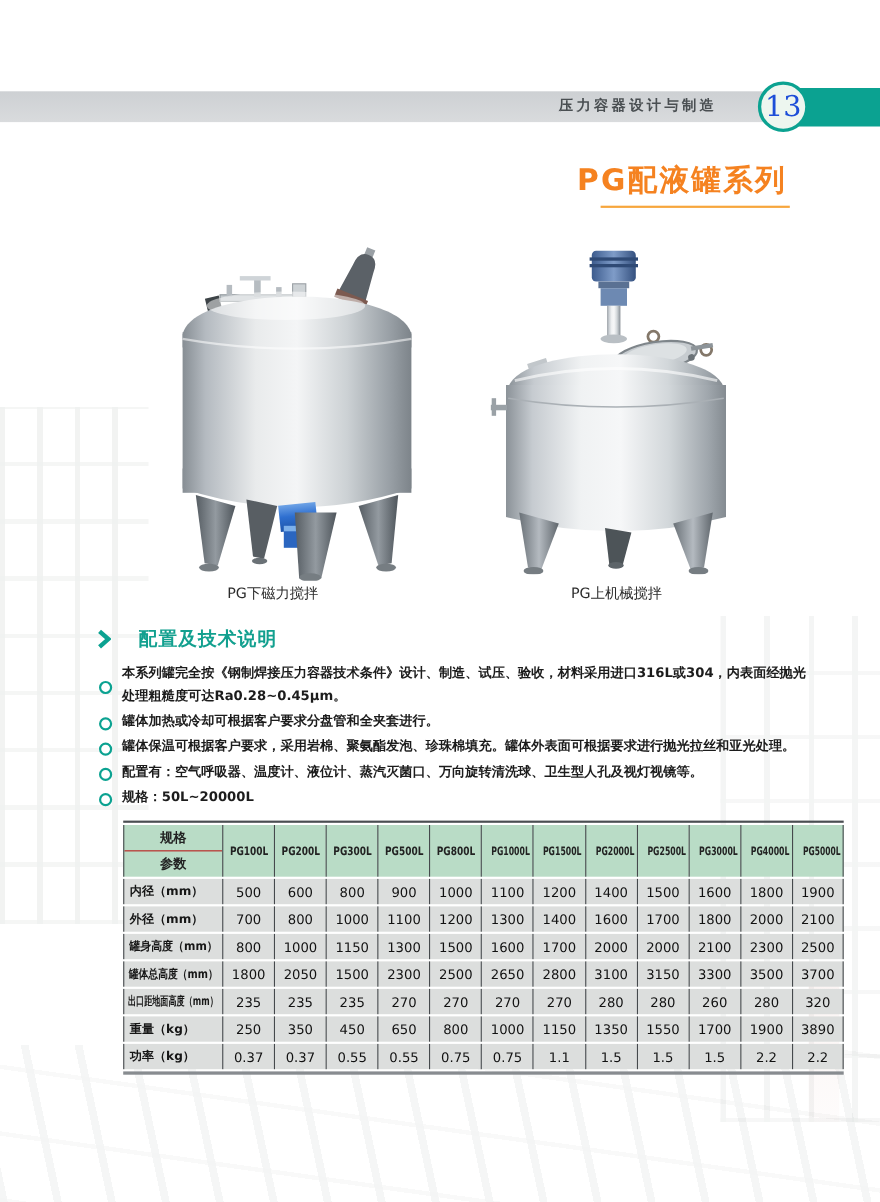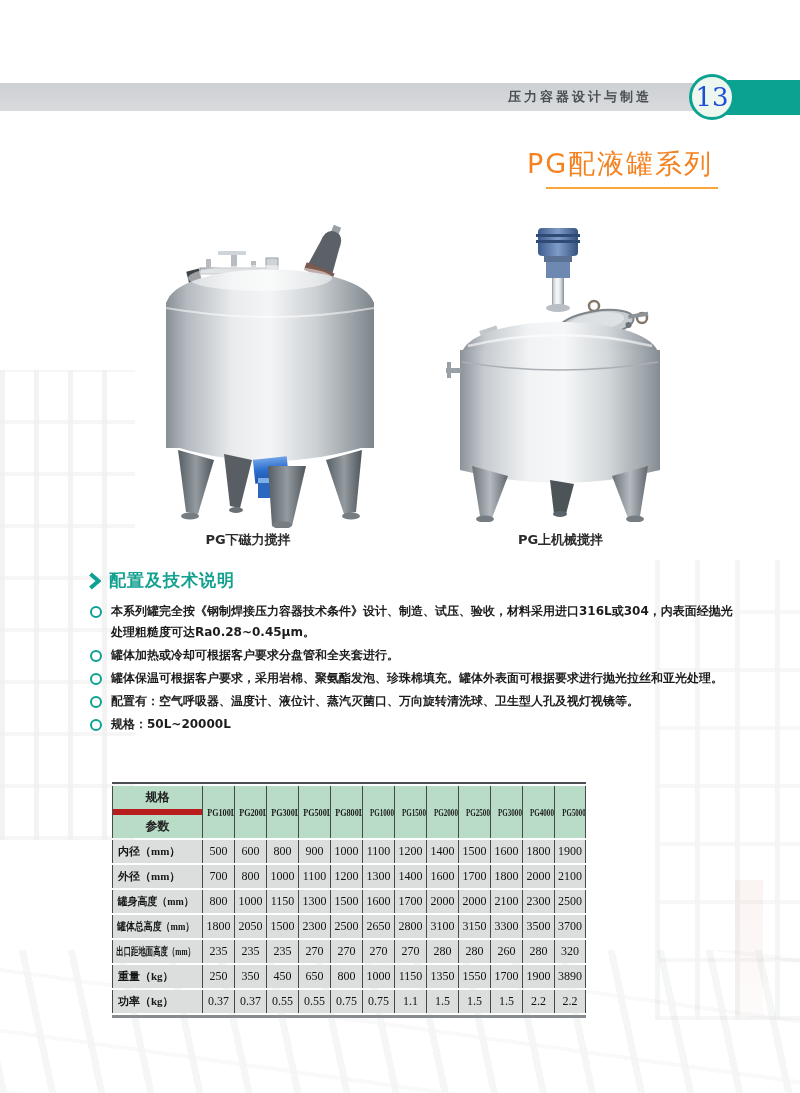--- a/index.html
+++ b/index.html
@@ -28,48 +28,48 @@
     background:linear-gradient(#cdd0d3,#d9dbdd);}
   .header-strip-title{position:absolute;right:62px;top:0;height:28px;line-height:28px;
     font-size:13px;font-weight:bold;color:#4a4f52;letter-spacing:3px;}
   .header-teal-bar{position:absolute;left:710px;top:80px;width:90px;height:35px;background:#0ba291;}
   .page-circle{position:absolute;left:689px;top:74px;width:40px;height:40px;border-radius:50%;
     background:#edf6ef;border:3px solid #0ba291;display:flex;align-items:center;justify-content:center;
     font-family:"DejaVu Serif",serif;font-size:26px;color:#1d4ed8;z-index:3;}
 
   
   .page-title{position:absolute;left:460px;top:146px;width:320px;text-align:center;
-    font-size:27px;font-weight:normal;color:#f58220;letter-spacing:2px;}
+    font-size:27px;font-weight:bold;color:#f58220;letter-spacing:2px;}
   .title-underline{position:absolute;left:546px;top:187px;width:172px;height:2px;background:#f7a63c;}
 
   
   .tank-left{position:absolute;left:148px;top:212px;width:244px;height:316px;}
   .tank-right{position:absolute;left:446px;top:222px;width:228px;height:300px;}
-  .caption{position:absolute;top:531px;font-size:13px;font-weight:bold;color:#2b2b2b;text-align:center;}
+  .caption{position:absolute;top:531px;font-size:13px;font-weight:normal;color:#2b2b2b;text-align:center;}
   .caption-left{left:158px;width:180px;}
   .caption-right{left:468px;width:185px;}
 
   
-  .section-heading{position:absolute;left:88px;top:569px;display:flex;align-items:center;gap:8px;}
+  .section-heading{position:absolute;left:88px;top:569px;display:flex;align-items:center;gap:25px;}
   .section-heading-text{font-size:17px;font-weight:bold;color:#12a08f;letter-spacing:1px;}
   .bullets{position:absolute;left:90px;top:601px;width:644px;}
-  .bullet{display:flex;margin-bottom:2px;}
+  .bullet{display:flex;margin-bottom:2px;align-items:center;}
   .ring{flex:0 0 auto;width:8px;height:8px;border:2.5px solid #0ba291;border-radius:50%;
     margin:5px 9px 0 0;background:#fff;}
   .btext{font-size:12px;font-weight:bold;color:#1c1c1c;line-height:21px;white-space:pre-line;}
 
   
-  .spec-table{position:absolute;left:112px;top:782px;width:474px;table-layout:fixed;
+  .spec-table{position:absolute;left:112px;top:746px;width:655px;table-layout:fixed;
     border-collapse:separate;border-spacing:0 2px;
-    border-top:2px solid #4a4e52;border-bottom:3px solid #888c90;font-family:Liberation Serif, serif;}
+    border-top:2px solid #4a4e52;border-bottom:3px solid #888c90;}
   .spec-table th,.spec-table td{border-left:1px solid #45494c;padding:0;overflow:hidden;}
   .spec-table tr > *:last-child{border-right:1px solid #45494c;}
   .spec-table thead th{background:#b9dcc6;height:46px;font-size:10.5px;font-weight:bold;color:#222;text-align:center;vertical-align:middle;}
   .corner-top,.corner-bottom{height:23px;line-height:23px;font-size:12px;text-align:center;}
-  .corner-bottom{border-top:6px solid #b91c1c;}
+  .corner-bottom{border-top:1px solid #b91c1c;}
   .spec-table tbody th{background:#dcdedd;height:23px;text-align:left;font-size:11px;font-weight:bold;color:#161616;margin-left:22px;}
   .spec-table tbody td{background:#dcdedd;height:23px;text-align:center;font-size:12px;color:#111;}
   .fit{display:inline-block;white-space:nowrap;}
   .fit-l{transform-origin:left center;padding-left:5px;}
   .fit-c{transform-origin:center center;}
 </style>
 </head>
 <body>
 
 <div class="page">

